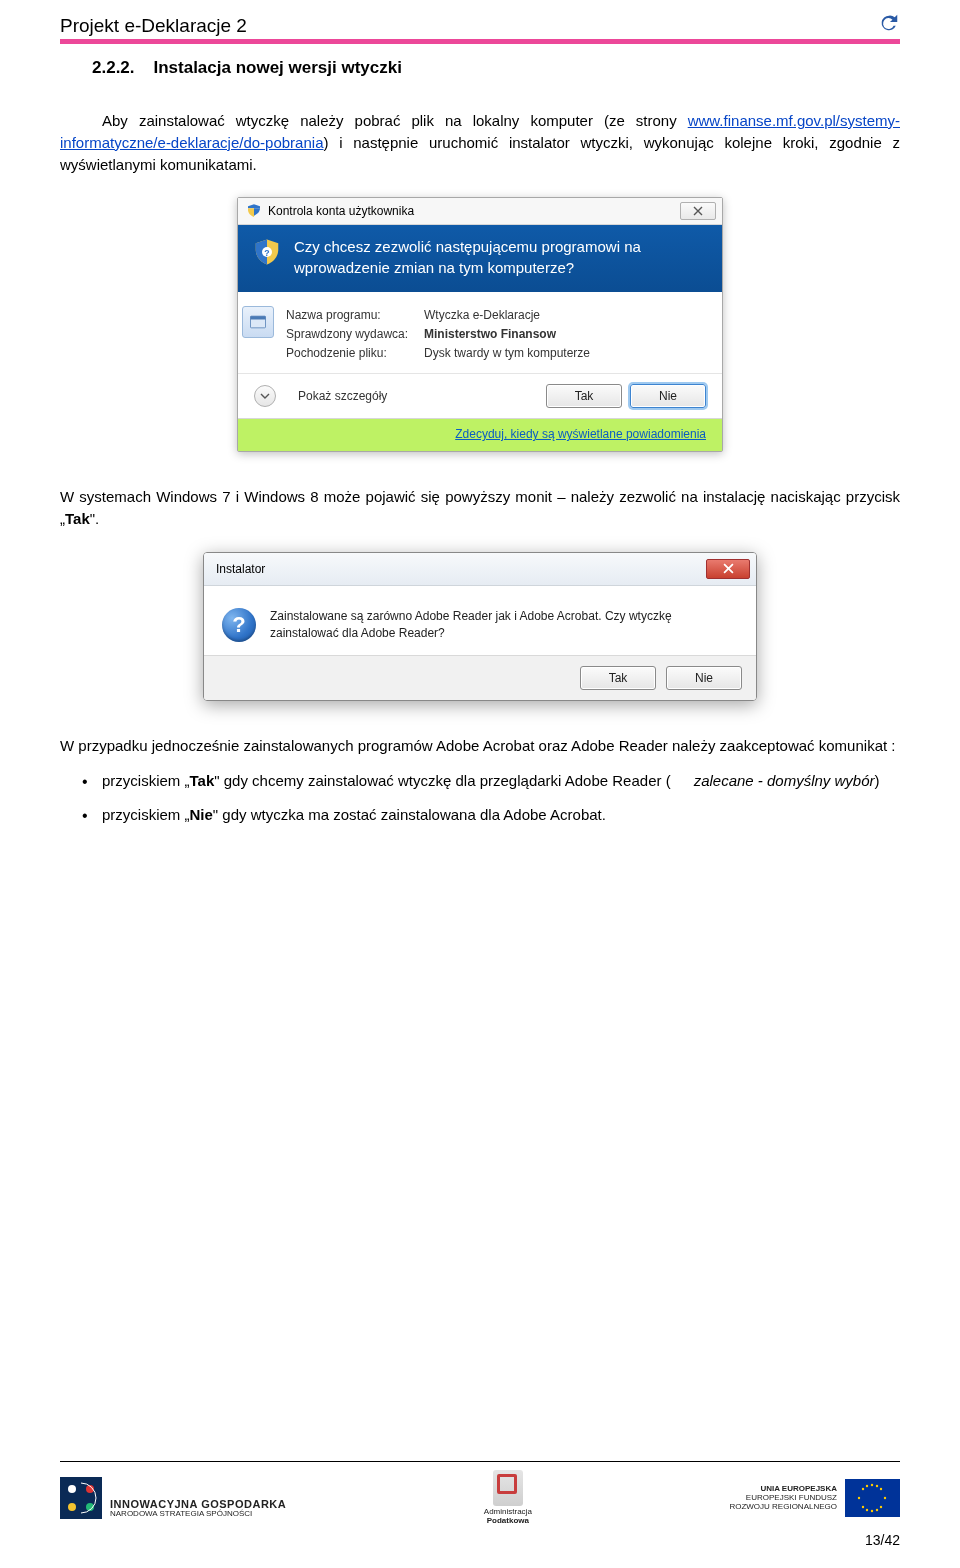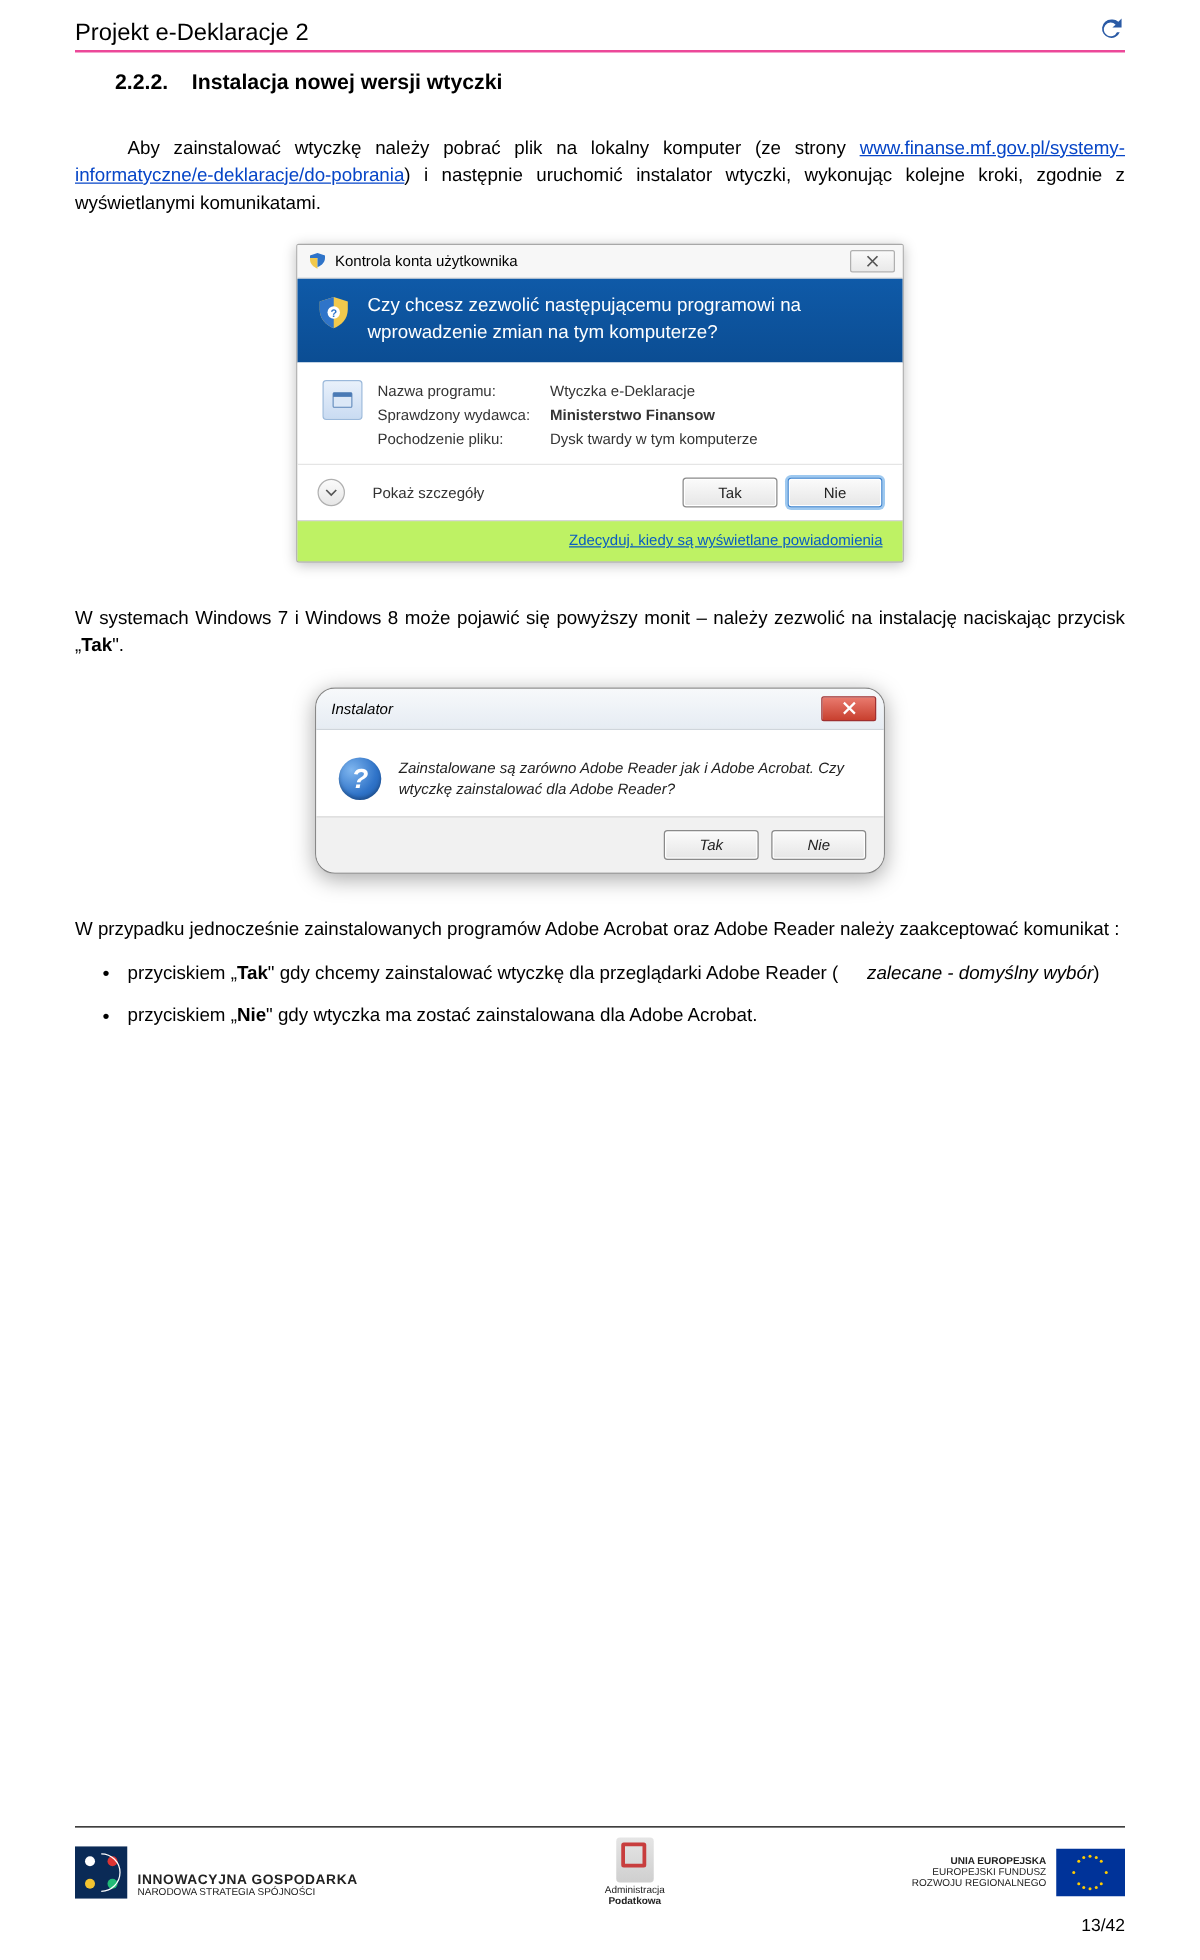--- a/index.html
+++ b/index.html
@@ -12,21 +12,21 @@
     position: relative;
     font-size: 15px;
   }
   .page {
     padding: 0 60px;
   }
   .page-header {
     display: flex;
     justify-content: space-between;
     align-items: flex-end;
-    border-bottom: 2px solid #ec4899;
+    border-bottom: 5px solid #ec4899;
     padding: 12px 0 2px 0;
     margin-bottom: 14px;
     text-align: center;
   }
   .page-header-title { font-size: 19px; }
   .refresh-icon svg { width: 22px; height: 22px; }
   .section-num { display: inline; }
   .section-title { display: inline; }
   .heading { font-weight: bold; font-size: 17px; margin: 8px 0 32px 32px; }
   .body-text {
@@ -63,21 +63,21 @@
     display: flex; align-items: center; justify-content: center;
     background: linear-gradient(#fafafa,#e9e9e9);
   }
   .uac-bluebar {
     background: linear-gradient(#0f5aa8,#0b4d93);
     color: #fff; padding: 12px 14px 14px 14px;
     display: flex; gap: 12px; align-items: flex-start;
     font-size: 15px; line-height: 1.35;
   }
   .uac-blue-shield { width: 30px; height: 30px; flex: 0 0 30px; }
-  .uac-body { padding: 14px 16px 10px 20px; background: #fff; }
+  .uac-body { padding: 14px 16px 10px 4px; background: #fff; }
   .uac-row { display: flex; gap: 12px; align-items: flex-start; }
   .uac-appicon {
     width: 32px; height: 32px; flex: 0 0 32px;
     background: linear-gradient(#e9f1fb,#c9dbf2);
     border: 1px solid #9bb9db; border-radius: 3px;
     display: flex; align-items: center; justify-content: center;
   }
   .uac-details { font-size: 12px; color: #343434; line-height: 1.6; }
   .uac-details-row { display: flex; gap: 10px; }
   .uac-details-label { min-width: 128px; }
@@ -105,28 +105,27 @@
     box-shadow: 0 0 0 2px #9ec9f0, inset 0 0 0 1px #fff;
   }
   .uac-footer {
     background: #bef264; border-top: 1px solid #d7d7d7;
     padding: 8px 16px 10px 16px; text-align: right;
   }
   .uac-footer a { color: #0a5dc2; text-decoration: underline; font-size: 12px; }
 
   
   .inst {
-    width: 456px;
+    width: 554px;
     font-family: "Segoe UI", Tahoma, sans-serif;
     font-size: 12px;
     box-shadow: 0 4px 18px rgba(0,0,0,0.35);
     border: 1px solid #888;
-    border-radius: 16px;
+    border-radius: 4px;
     overflow: hidden;
-    font-style: italic;
   }
   .inst-titlebar {
     display: flex; justify-content: space-between; align-items: center;
     background: linear-gradient(#f7f9fb,#e6ecf3);
     border-bottom: 1px solid #cfd5db;
     padding: 6px 6px 6px 12px;
   }
   .inst-close {
     width: 44px; height: 20px;
     border: 1px solid #a03030; border-radius: 2px;

